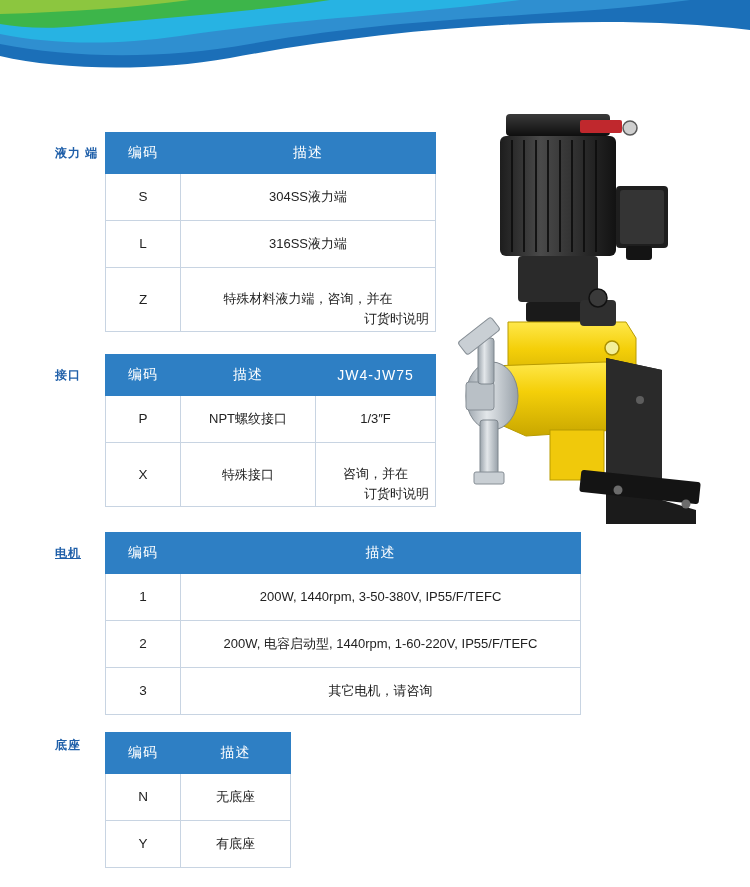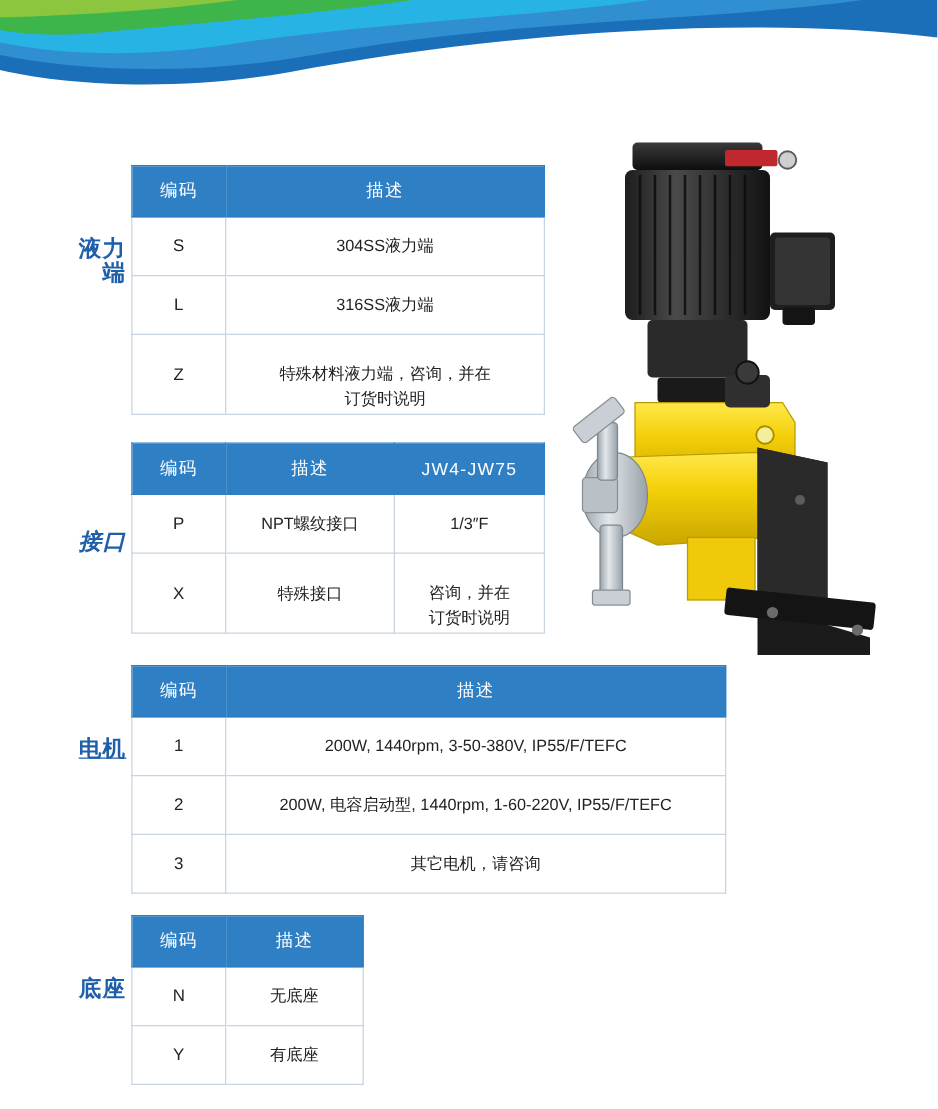--- a/index.html
+++ b/index.html
@@ -33,27 +33,26 @@
     left: 0;
     width: 750px;
   }
 
   .section {
     position: absolute;
   }
   .section-label {
     position: absolute;
     color: #1f5fa9;
-    font-size: 18px;
+    font-size: 12px;
     font-weight: bold;
     letter-spacing: 1px;
     line-height: 19px;
-    text-align: right;
+    text-align: left;
     width: 46px;
-    margin-top: 46px;
   }
 
   table.spec {
     border-collapse: collapse;
     table-layout: fixed;
     padding-left: 44px;
   }
   table.spec th {
     background: #2e7fc4;
     color: #ffffff;
@@ -74,21 +73,21 @@
     line-height: 20px;
     padding: 2px 6px;
   }
   table.spec td.code {
     font-size: 13.5px;
   }
   .two-line {
     display: block;
   }
   .two-line .l1 { display: block; margin-top: 19px; }
-  .two-line .l2 { display: block; }
+  .two-line .l2 { display: block; text-align: right; }
 
   
   .pump {
     position: absolute;
     left: 430px;
     top: 100px;
     width: 310px;
     height: 440px;
   }
 </style>
@@ -140,21 +139,21 @@
               <span class="l1">特殊材料液力端，咨询，并在</span>
               <span class="l2">订货时说明</span>
             </span>
           </td>
         </tr>
       </tbody>
     </table>
   </div>
 
   <div class="section" style="left:0; top:282px;">
-    <div class="section-label" style="left:55px; top:24px;font-style:italic;">接口</div>
+    <div class="section-label" style="left:55px; top:12px;">接口</div>
     <table class="spec" style="position:absolute; left:105px; top:0; width:330px;">
       <colgroup>
           <col style="width:75px">
           <col style="width:135px">
           <col style="width:120px">
         </colgroup>
       <thead>
         <tr>
           <th>编码</th>
           <th>描述</th>

